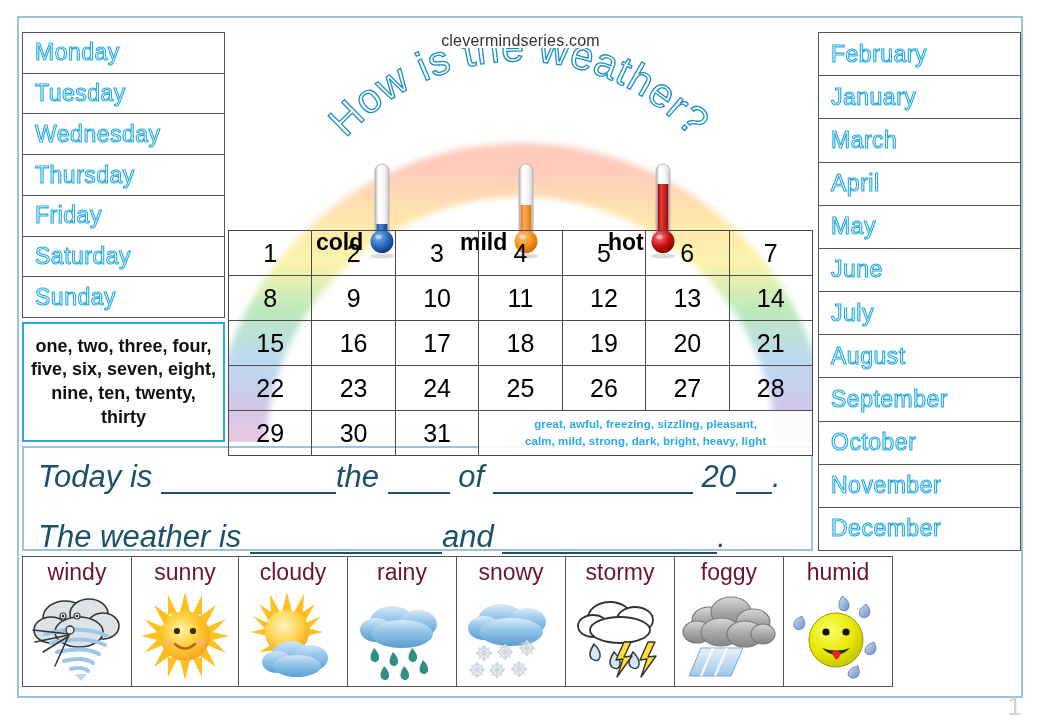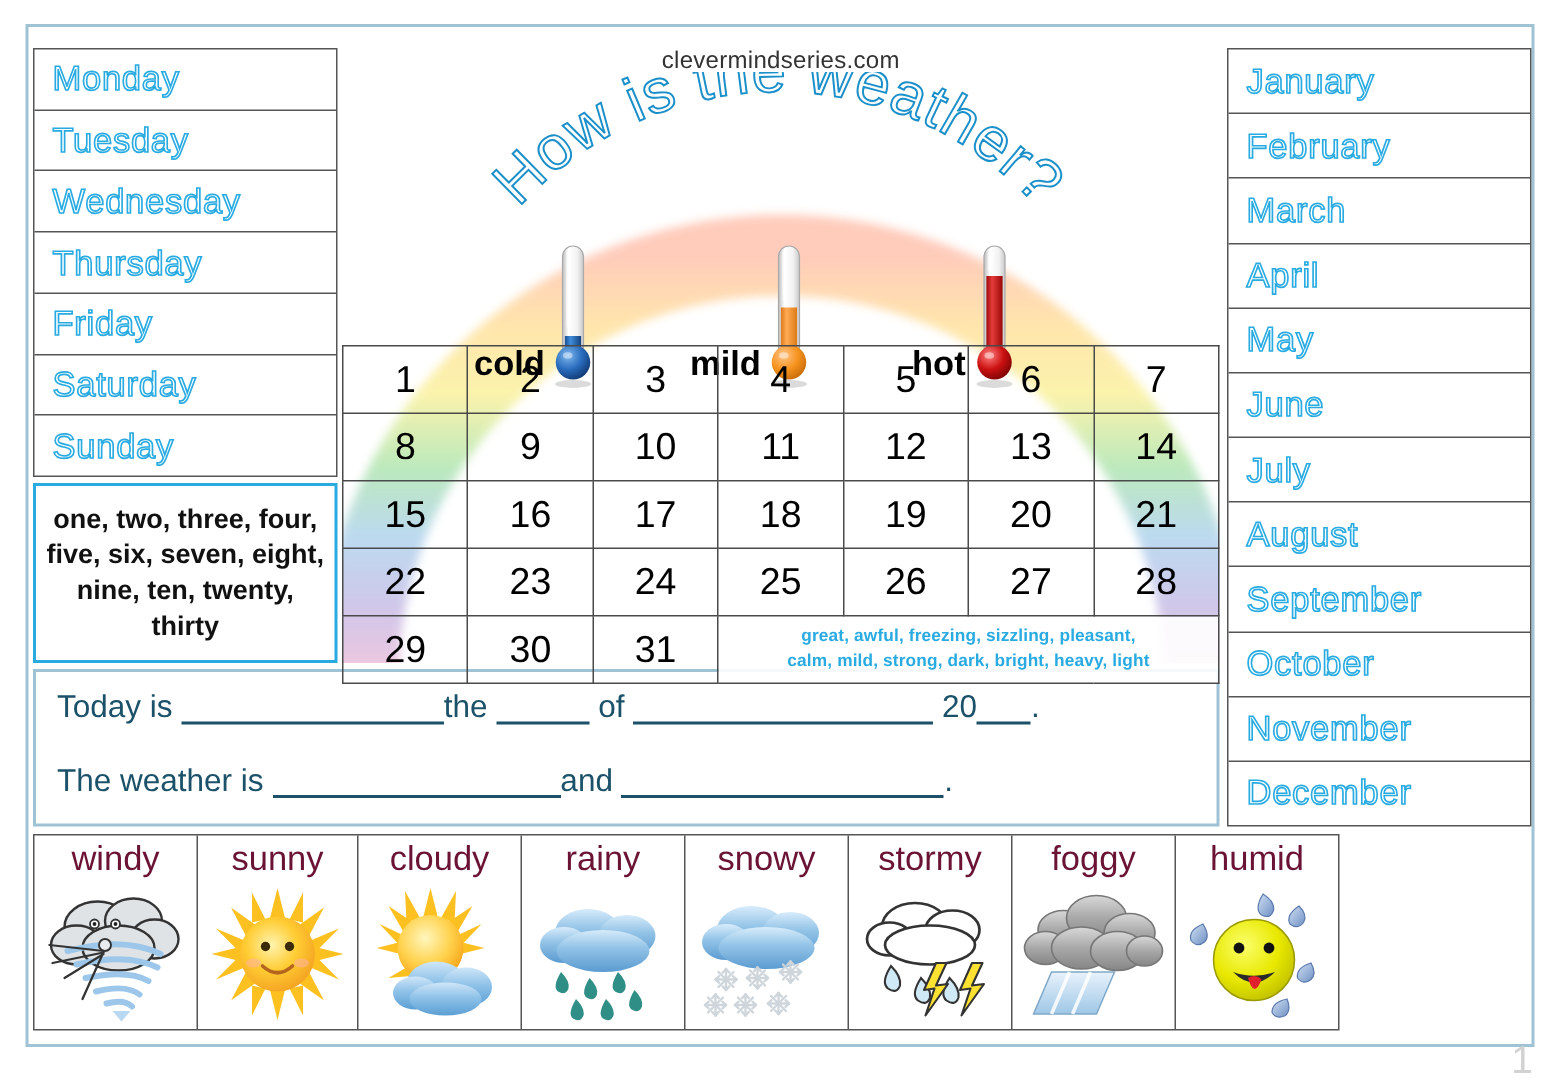--- a/index.html
+++ b/index.html
@@ -105,21 +105,21 @@
     letter-spacing:.1px;
   }
 
   
   .sentences{
     position:absolute;left:22px;top:446px;width:791px;height:105px;
     border:2px solid #9fc2d4;box-sizing:border-box;background:#fff;
     padding:12px 14px 0 14px;
   }
   .sentence{
-    font-size:21px;color:#1b5169;line-height:1.1;white-space:nowrap;
+    font-size:31px;color:#1b5169;line-height:1.1;white-space:nowrap;font-style:italic;
   }
   .sentence.s2{margin-top:26px;}
   .blank{
     display:inline-block;border-bottom:2px solid #1b5169;
     vertical-align:bottom;height:20px;
   }
 
   
   .months{
     position:absolute;left:818px;top:32px;width:203px;height:519px;
@@ -365,24 +365,24 @@
     </div>
     <div class="sentence s2">
       <span>The weather is</span>
       <span class="blank" style="width:192px;"></span><span>and</span>
       <span class="blank" style="width:215px;"></span><span>.</span>
     </div>
   </div>
 
   <div class="months">
     <div class="cell">
+        <span class="outline-blue">February</span>
+      </div>
+    <div class="cell">
         <span class="outline-blue">January</span>
-      </div>
-    <div class="cell">
-        <span class="outline-blue">February</span>
       </div>
     <div class="cell">
         <span class="outline-blue">March</span>
       </div>
     <div class="cell">
         <span class="outline-blue">April</span>
       </div>
     <div class="cell">
         <span class="outline-blue">May</span>
       </div>

